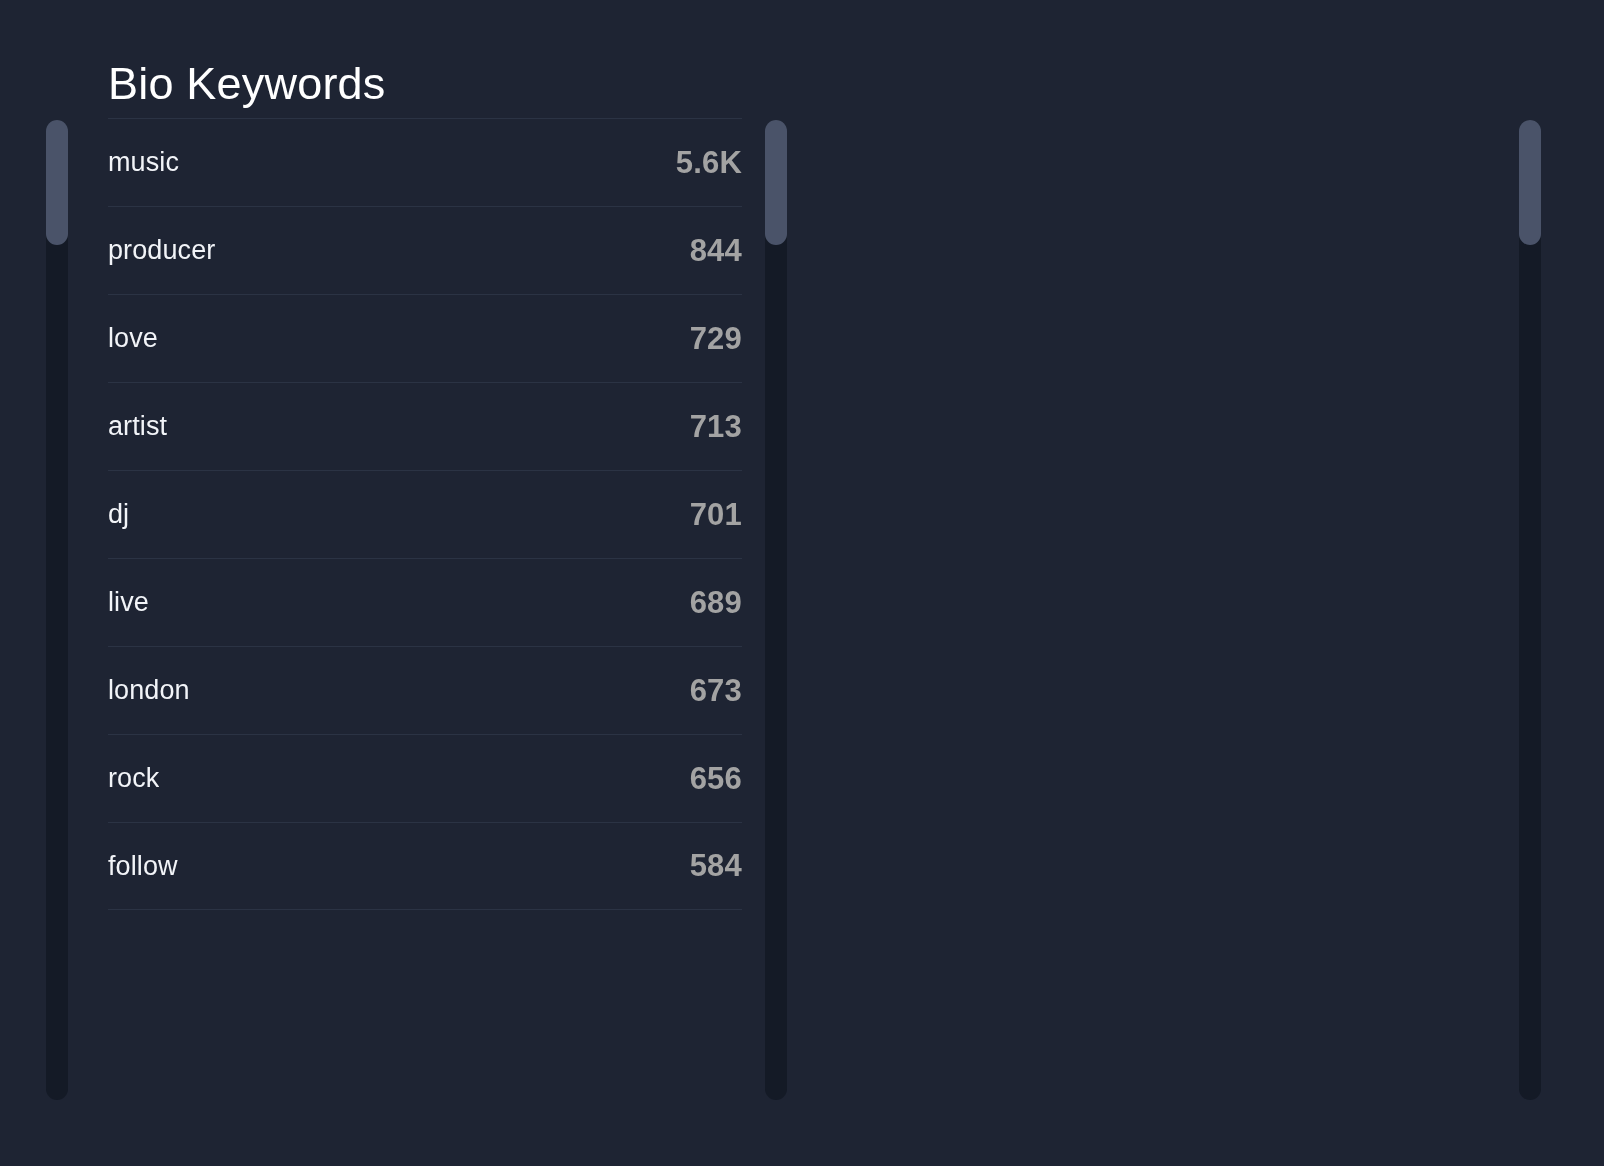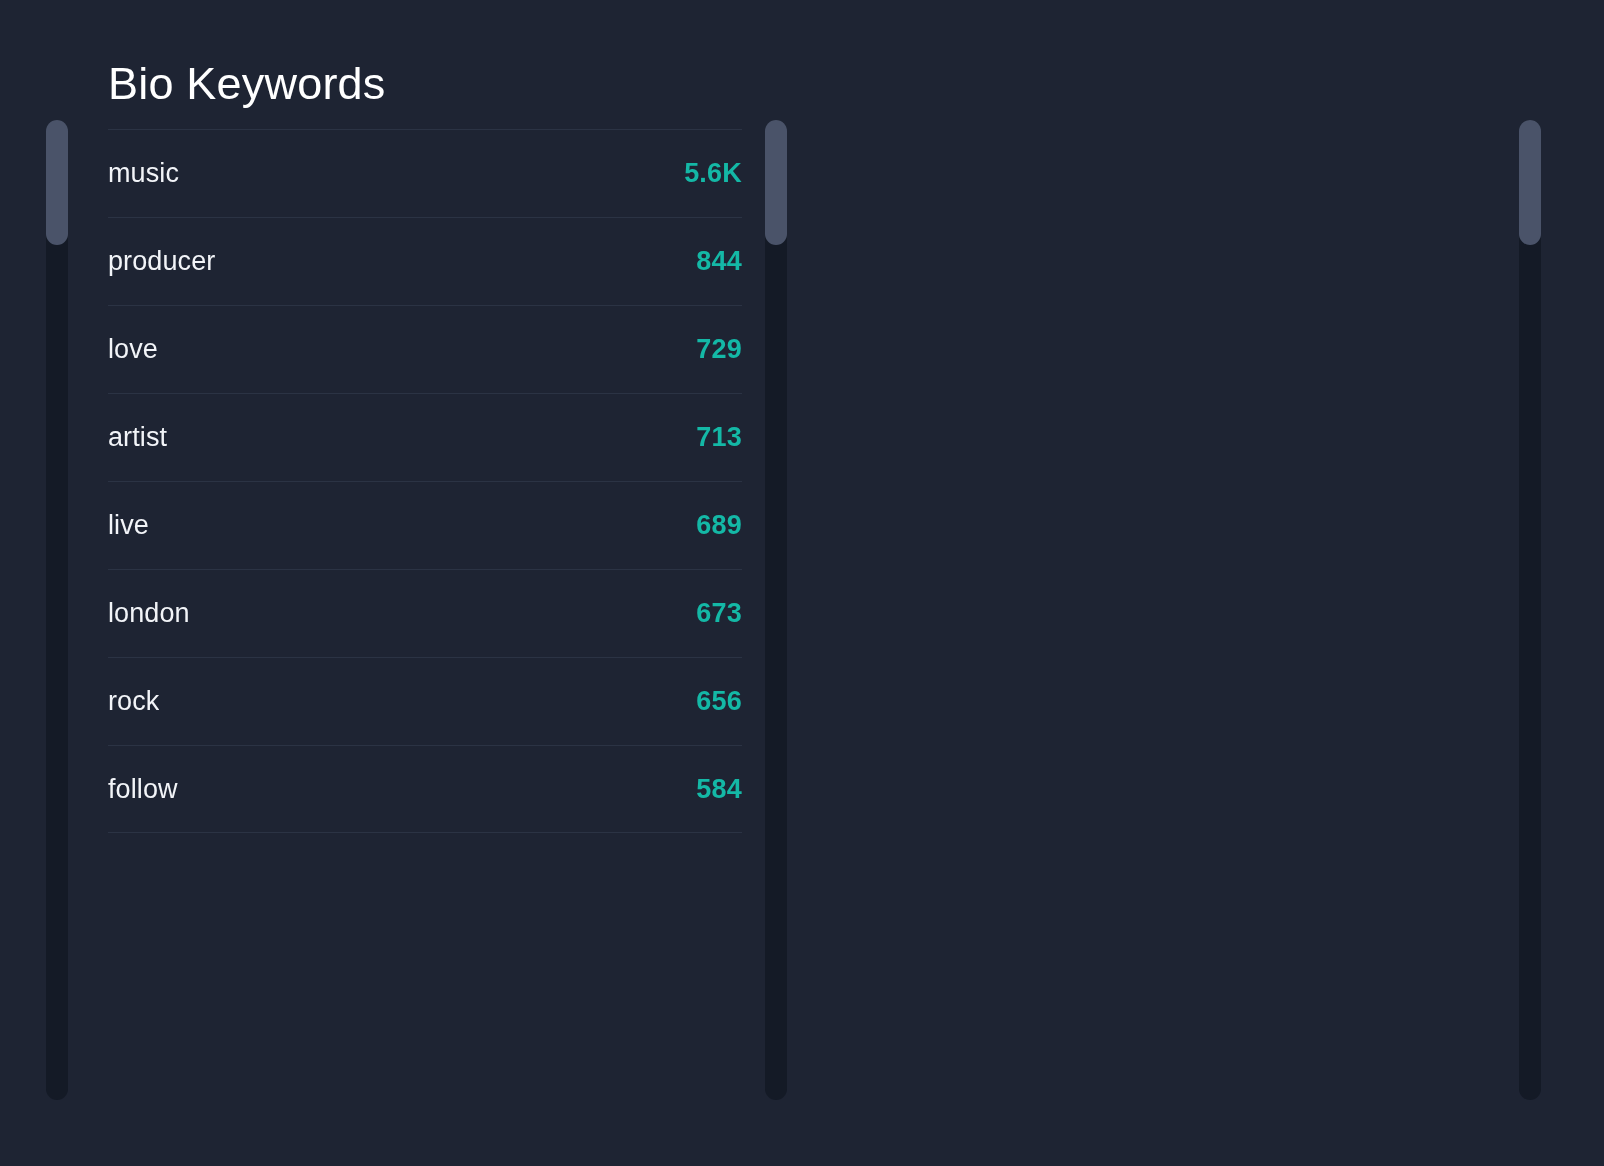--- a/index.html
+++ b/index.html
@@ -44,21 +44,20 @@
     white-space: nowrap;
   }
   .panel-left  .panel-title { left: 108px; }
 
   
   .scroll-area {
     position: absolute;
     top: 118px;
     bottom: 0;
     overflow: hidden;
-    margin-top: 11px;
   }
   .panel-left  .scroll-area { left: 108px; width: 634px; }
 
   .row-list {
     margin: 0;
     padding: 0;
     list-style: none;
   }
 
   .row {
@@ -76,22 +75,22 @@
     color: #f2f4f8;
     font-size: 27px;
     font-weight: 400;
     letter-spacing: 0.1px;
     white-space: nowrap;
     overflow: hidden;
     text-overflow: ellipsis;
   }
 
   .row-value {
-    color: #14b8a6;
-    font-size: 27px;
+    color: #a3a3a3;
+    font-size: 31px;
     font-weight: 700;
     letter-spacing: 0.2px;
     white-space: nowrap;
     padding-left: 24px;
   }
 
   
   .scrollbar {
     position: absolute;
     top: 120px;
@@ -137,20 +136,24 @@
           </li>
           <li class="row">
             <span class="row-label">love</span>
             <span class="row-value">729</span>
           </li>
           <li class="row">
             <span class="row-label">artist</span>
             <span class="row-value">713</span>
           </li>
           <li class="row">
+            <span class="row-label">dj</span>
+            <span class="row-value">701</span>
+          </li>
+          <li class="row">
             <span class="row-label">live</span>
             <span class="row-value">689</span>
           </li>
           <li class="row">
             <span class="row-label">london</span>
             <span class="row-value">673</span>
           </li>
           <li class="row">
             <span class="row-label">rock</span>
             <span class="row-value">656</span>

